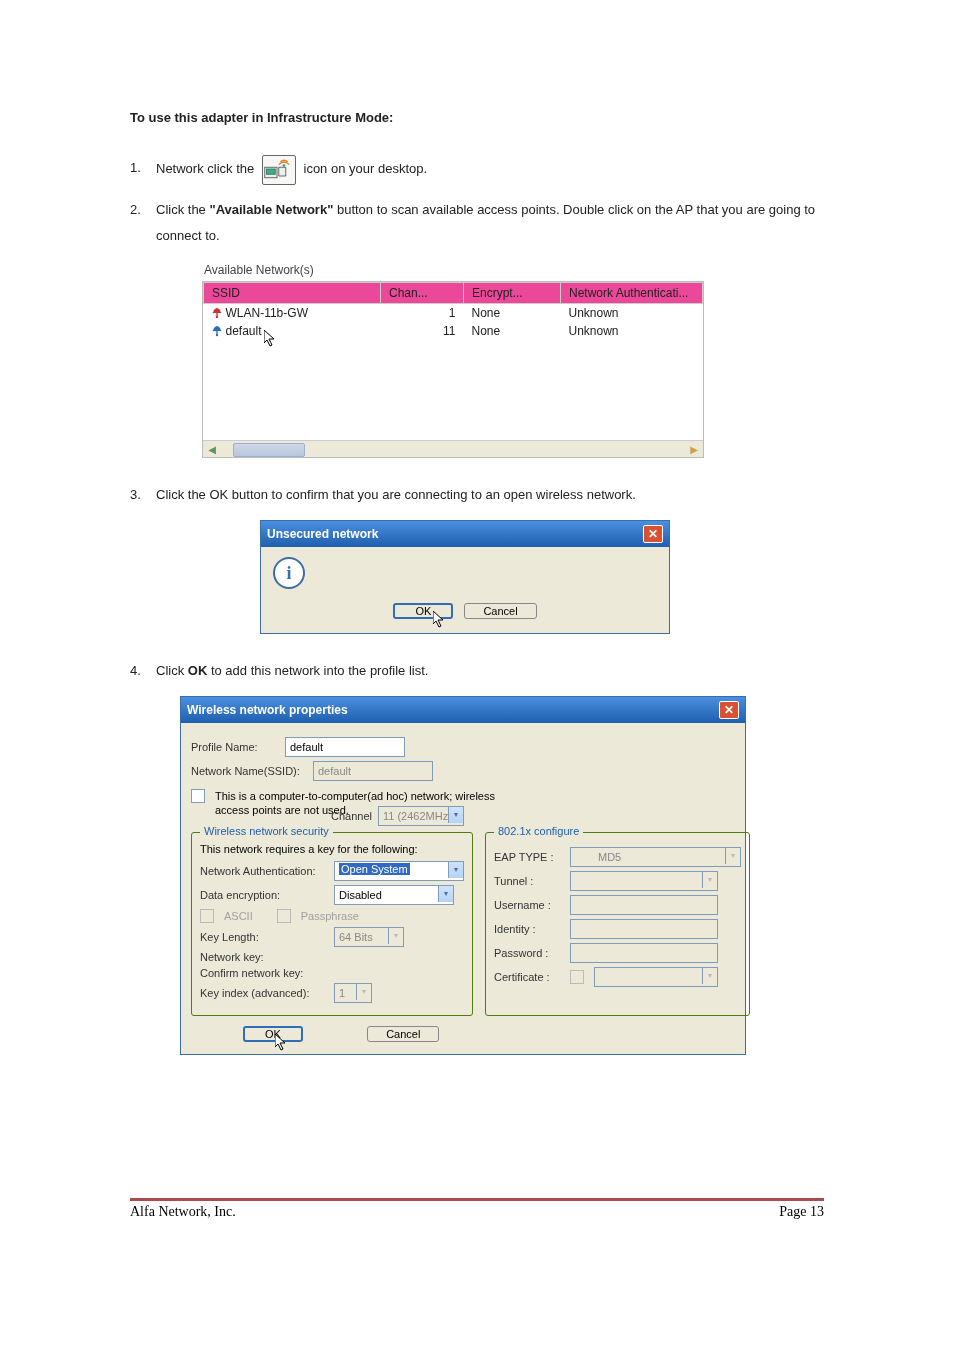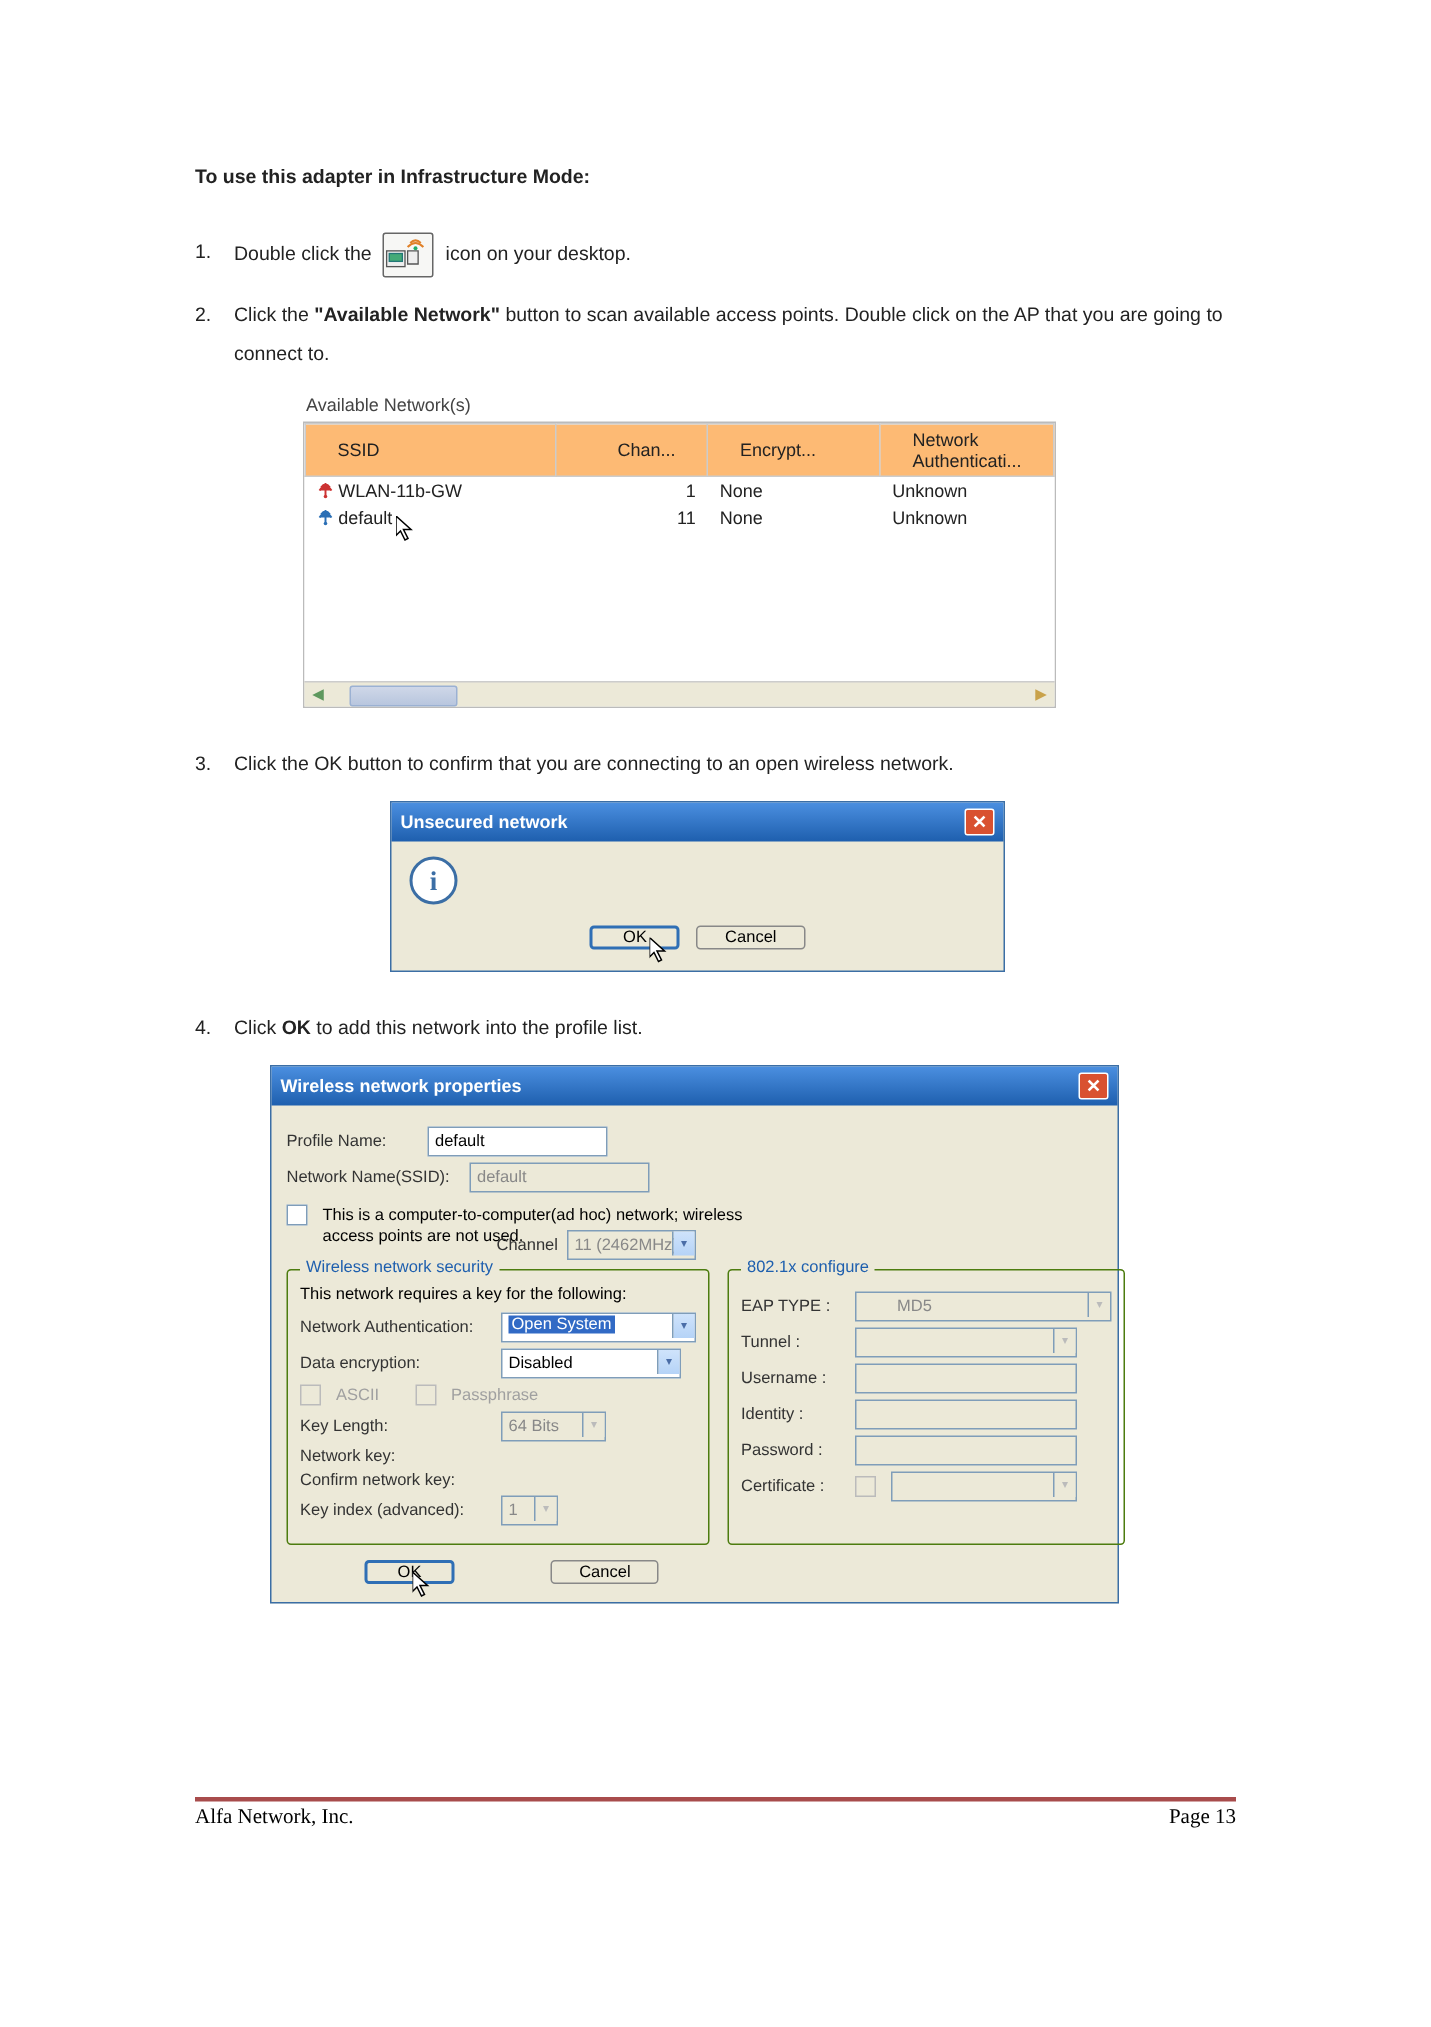--- a/index.html
+++ b/index.html
@@ -70,25 +70,25 @@
       color: #444;
       font-size: 12px;
       padding: 2px 4px 4px 2px;
     }
     table.avail-table {
       width: 100%;
       border-collapse: collapse;
       background: #fff;
     }
     .avail-table th {
-      background: #fdba74;
+      background: #ec4899;
       border: 1px solid #ccc;
       font-weight: normal;
       text-align: left;
-      padding: 3px 21px;
+      padding: 3px 8px;
       color: #222;
     }
     .avail-table td {
       padding: 2px 8px;
       color: #222;
     }
     .net-icon {
       display: inline-block;
       width: 10px;
       height: 12px;
@@ -325,21 +325,21 @@
   </style>
 </head>
 <body>
 
 <div class="page">
   <div class="section-title">To use this adapter in Infrastructure Mode:</div>
 
   <div class="step">
     <div class="step-num">1.</div>
     <div class="step-body">
-      <span>Double click the</span>
+      <span>Network click the</span>
       <span class="inline-icon">
         <svg viewBox="0 0 32 28">
           <rect x="2" y="12" width="14" height="12" fill="#eee" stroke="#555" stroke-width="1"></rect>
           <rect x="4" y="14" width="10" height="6" fill="#4a7" stroke="#277"></rect>
           <path d="M18 22 L26 22 L26 12 L18 12 Z" fill="#eee" stroke="#555"></path>
           <path d="M20 6 Q24 2 28 6" stroke="#e08028" stroke-width="1.6" fill="none"></path>
           <path d="M18 9 Q24 3 30 9" stroke="#e08028" stroke-width="1.6" fill="none"></path>
           <circle cx="24" cy="10" r="1.5" fill="#2a6"></circle>
         </svg>
       </span>
@@ -354,21 +354,21 @@
     </div>
   </div>
 
   <div class="screenshot">
     <div class="avail-caption">Available Network(s)</div>
     <div class="avail-panel">
       <table class="avail-table">
         <thead>
           <tr>
             <th style="width:160px">SSID</th>
-            <th style="width:66px;text-align:right">Chan...</th>
+            <th style="width:66px;text-align:left">Chan...</th>
             <th style="width:80px">Encrypt...</th>
             <th>Network Authenticati...</th>
           </tr>
         </thead>
         <tbody>
           <tr>
             <td><span class="net-icon red"><svg viewBox="0 0 10 12">
                     <path d="M5 0 L5 8 M2 3 Q5 -1 8 3 M1 5 Q5 -1 9 5" stroke="#c33" stroke-width="1.3" fill="none"></path>
                     <circle cx="5" cy="9" r="1.2" fill="#c33"></circle>
                   </svg></span><span>WLAN-11b-GW</span></td>

